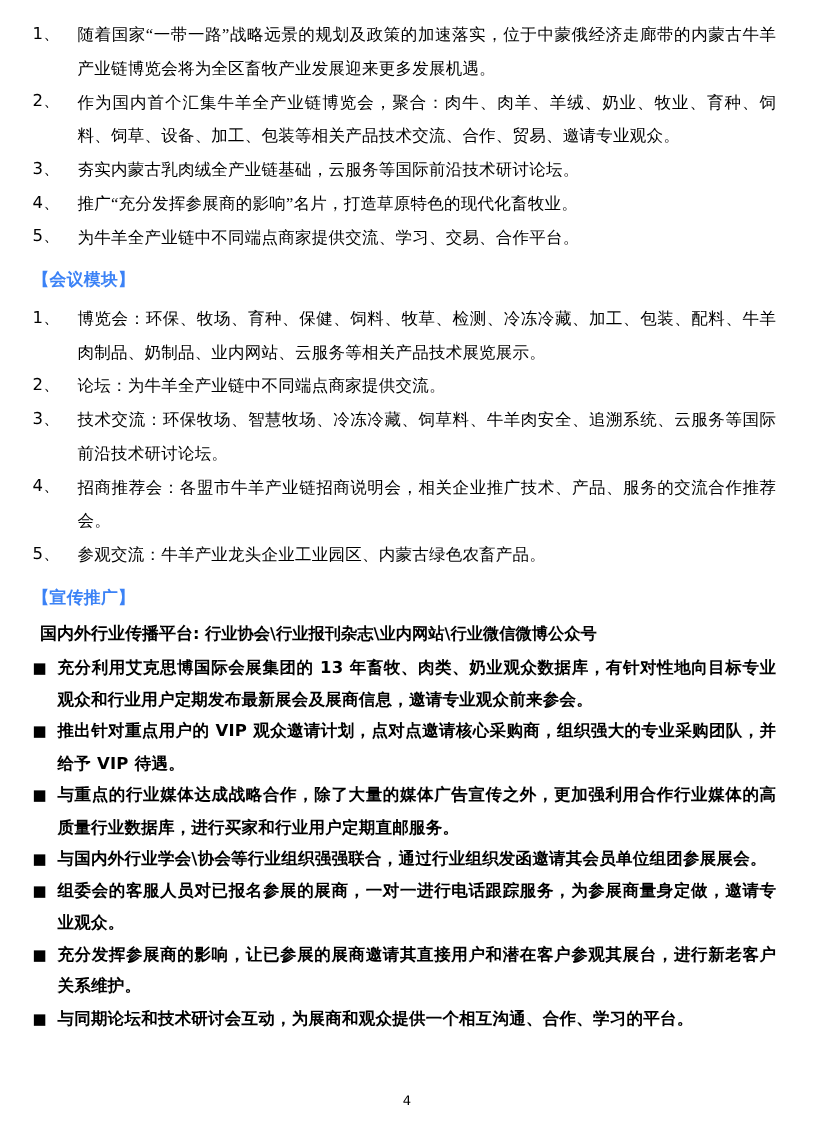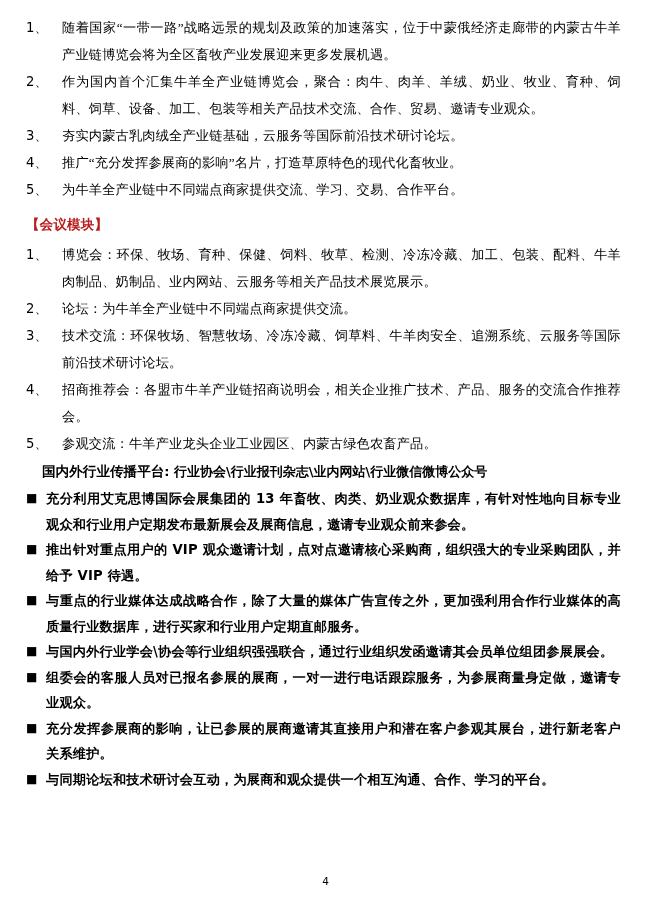--- a/index.html
+++ b/index.html
@@ -39,30 +39,30 @@
   }
   .num-item .body {
     flex: 1 1 auto;
     text-align: justify;
     font-family: Liberation Serif, serif;
   }
   .section-head {
     margin: 10px 0 4px 0;
     font-size: 13.4px;
     font-weight: bold;
-    color: #b91c1c;
+    color: #3b82f6;
     line-height: 24px;
     letter-spacing: 0.3px;
   }
 
   .promo-title {
     font-size: 13.6px;
     font-weight: bold;
     line-height: 24px;
-    margin: 2px 0 2px 16px;
+    margin: 2px 0 2px 6px;
   }
   .promo-title .sub {
     font-weight: bold;
     font-size: 13px;
   }
   .bullet-item {
     display: flex;
     align-items: flex-start;
     font-size: 13.2px;
     line-height: 25.5px;
@@ -135,20 +135,21 @@
     <div class="num-item">
       <span class="marker">4、</span>
       <span class="body">招商推荐会：各盟市牛羊产业链招商说明会，相关企业推广技术、产品、服务的交流合作推荐会。</span>
     </div>
     <div class="num-item">
       <span class="marker">5、</span>
       <span class="body">参观交流：牛羊产业龙头企业工业园区、内蒙古绿色农畜产品。</span>
     </div>
   </div>
 
+  <div class="section-head">【宣传推广】</div>
 
   <div class="promo-title">
     <span>国内外行业传播平台</span><span class="sub">: 行业协会\行业报刊杂志\业内网站\行业微信微博公众号</span>
   </div>
 
   <div>
     <div class="bullet-item">
       <span class="sq">■</span>
       <span class="body">充分利用艾克思博国际会展集团的 13 年畜牧、肉类、奶业观众数据库，有针对性地向目标专业观众和行业用户定期发布最新展会及展商信息，邀请专业观众前来参会。</span>
     </div>

